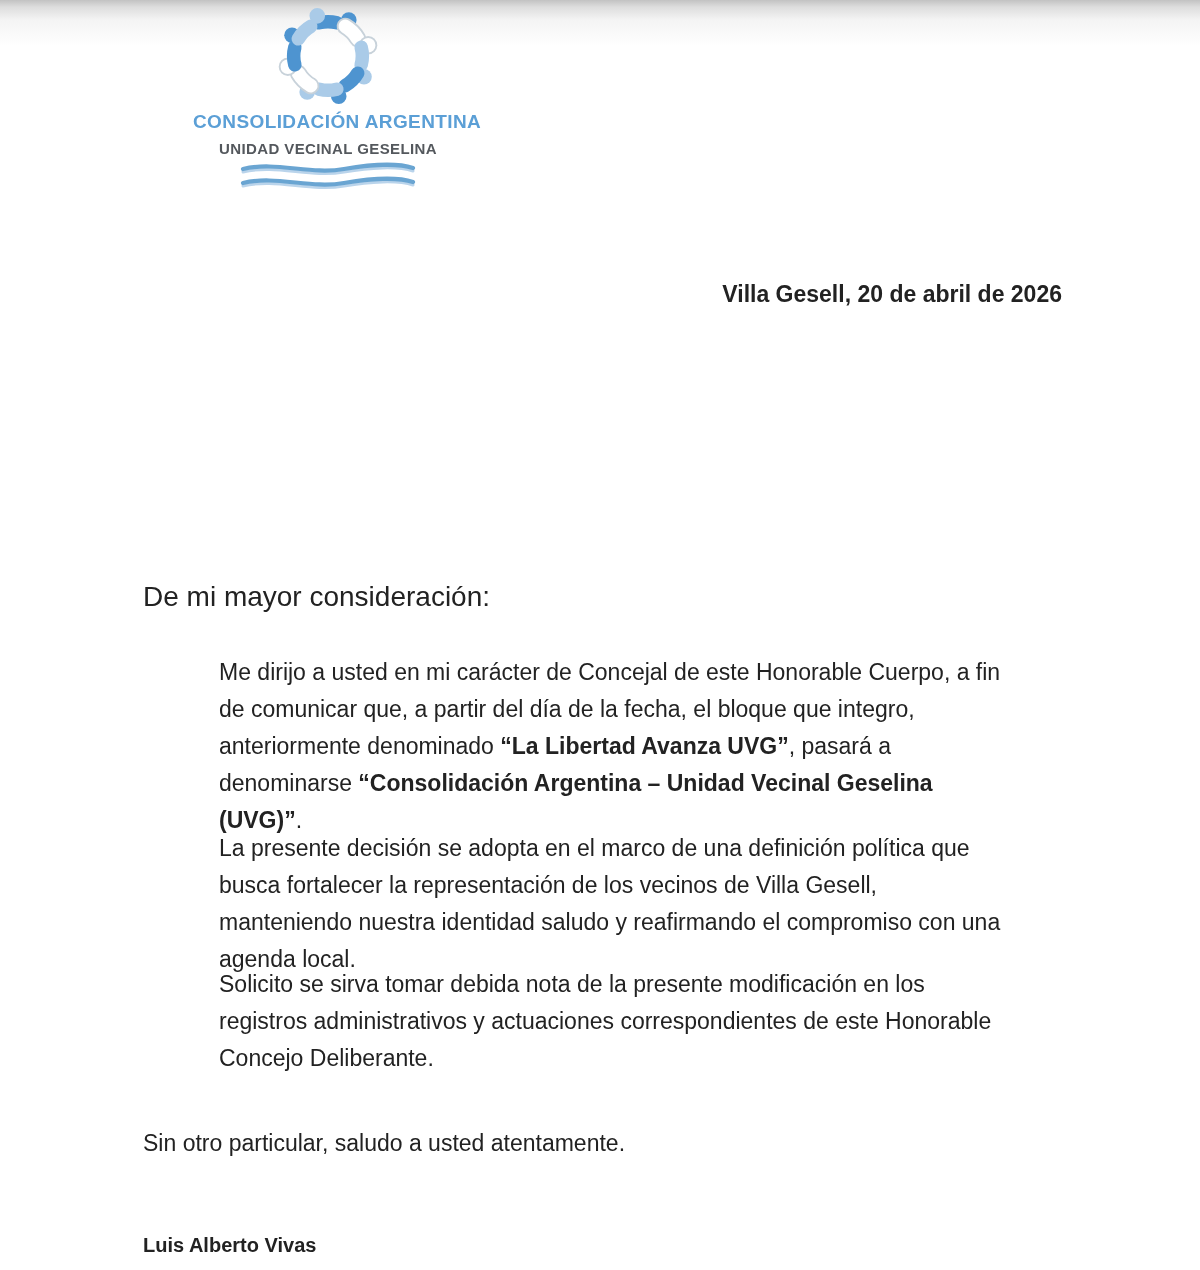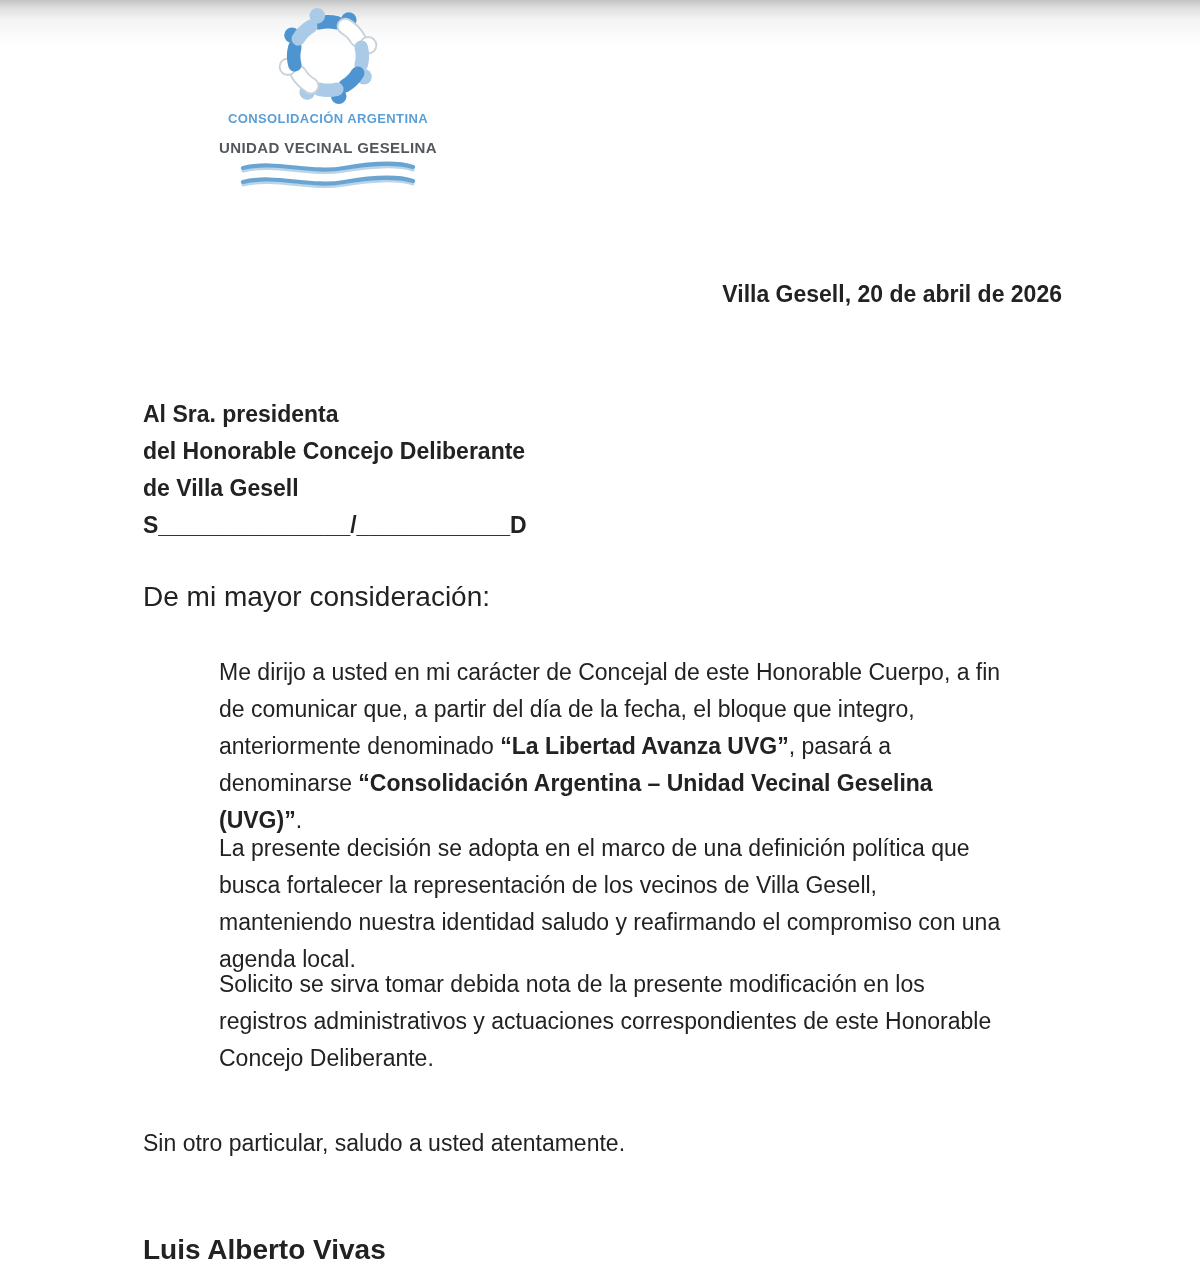--- a/index.html
+++ b/index.html
@@ -10,22 +10,22 @@
     color:var(--text,#222222);
     -webkit-font-smoothing:antialiased;
   }
   .top-fade{
     position:absolute;top:0;left:0;width:100%;height:46px;
     background:linear-gradient(180deg,#c2c2c2 0px,#dddddd 7px,#f4f4f4 20px,#ffffff 46px);
   }
   
   .logo-block{position:absolute;top:4px;left:193px;width:270px;text-align:center;}
   .logo-mark{width:108px;height:104px;display:block;margin:0 auto;}
-  .logo-line1{font-size:13px;font-weight:700;letter-spacing:.4px;color:var(--brand-blue,#5b9fd6);margin-top:3px;white-space:nowrap;}
-  .logo-line2{font-size:15px;font-weight:700;letter-spacing:.4px;color:var(--brand-gray,#54585d);margin-top:13px;white-space:nowrap;}
+  .logo-line1{font-size:19px;font-weight:700;letter-spacing:.4px;color:var(--brand-blue,#5b9fd6);margin-top:3px;white-space:nowrap;}
+  .logo-line2{font-size:15px;font-weight:700;letter-spacing:.4px;color:var(--brand-gray,#54585d);margin-top:7px;white-space:nowrap;}
   .logo-waves{width:180px;height:40px;margin-top:2px;}
   
   .arc{fill:none;stroke-width:13;stroke-linecap:round;}
   .arc-outline{fill:none;stroke-width:16.5;stroke-linecap:round;stroke:var(--figure-outline,#c8d2da);}
   .s-blue{stroke:var(--figure-blue,#4e94d0);}
   .s-light{stroke:var(--figure-light-blue,#aacbe8);}
   .s-white{stroke:#ffffff;}
   .f-blue{fill:var(--figure-blue,#4e94d0);}
   .f-light{fill:var(--figure-light-blue,#aacbe8);}
   .f-white{fill:#ffffff;}
@@ -34,21 +34,21 @@
   .wave-soft{fill:none;stroke:var(--wave-light,#aecde7);stroke-width:3;stroke-linecap:round;opacity:.85;}
   
   .date{position:absolute;top:281px;right:138px;font-size:23px;font-weight:700;}
   .recipient{position:absolute;top:396px;left:143px;font-size:23px;font-weight:700;line-height:37px;}
   .salutation{position:absolute;top:581px;left:143px;font-size:28px;}
   .para{position:absolute;left:215px;margin:4px;font-size:23px;line-height:37px;width:900px;}
   .p1{top:650px;}
   .p2{top:826px;}
   .p3{top:962px;}
   .closing{position:absolute;top:1130px;left:143px;font-size:23px;}
-  .signature{position:absolute;top:1234px;left:143px;font-size:28px;font-weight:700;}
+  .signature{position:absolute;top:1234px;left:143px;font-size:20px;font-weight:700;}
   .b{font-weight:700;}
 </style>
 </head>
 <body>
 
 <div class="canvas">
   <div class="top-fade"></div>
 
   <div class="logo-block">
     <svg class="logo-mark" viewBox="-50 -50 100 100" aria-hidden="true">
@@ -95,26 +95,20 @@
     <svg class="logo-waves" viewBox="0 0 180 40" aria-hidden="true">
       <path class="wave-soft" d="M5 13 C 38 5, 72 19, 106 13 C 132 8.5, 160 7, 175 12"></path>
       <path class="wave-main" d="M5 10 C 38 2, 72 16, 106 10 C 132 5.5, 160 4, 175 9"></path>
       <path class="wave-soft" d="M5 27 C 38 19, 72 33, 106 27 C 132 22.5, 160 21, 175 26"></path>
       <path class="wave-main" d="M5 24 C 38 16, 72 30, 106 24 C 132 19.5, 160 18, 175 23"></path>
     </svg>
   </div>
 
   <div class="date">Villa Gesell, 20 de abril de 2026</div>
 
-  <div class="recipient">
-    <div>Al Sra. presidenta</div>
-    <div>del Honorable Concejo Deliberante</div>
-    <div>de Villa Gesell</div>
-    <div>S_______________/____________D</div>
-  </div>
 
   <div class="salutation">De mi mayor consideración:</div>
 
   <p class="para p1"><span>Me dirijo a usted en mi carácter de Concejal de este Honorable Cuerpo, a fin</span><br><span>de comunicar que, a partir del día de la fecha, el bloque que integro,</span><br><span>anteriormente denominado </span><span class="b">“La Libertad Avanza UVG”</span><span>, pasará a</span><br><span>denominarse </span><span class="b">“Consolidación Argentina – Unidad Vecinal Geselina</span><br><span class="b">(UVG)”</span><span>.</span></p>
   <p class="para p2"><span>La presente decisión se adopta en el marco de una definición política que</span><br><span>busca fortalecer la representación de los vecinos de Villa Gesell,</span><br><span>manteniendo nuestra identidad saludo y reafirmando el compromiso con una</span><br><span>agenda local.</span></p>
   <p class="para p3"><span>Solicito se sirva tomar debida nota de la presente modificación en los</span><br><span>registros administrativos y actuaciones correspondientes de este Honorable</span><br><span>Concejo Deliberante.</span></p>
 
   <div class="closing">Sin otro particular, saludo a usted atentamente.</div>
   <div class="signature">Luis Alberto Vivas</div>
 </div>

